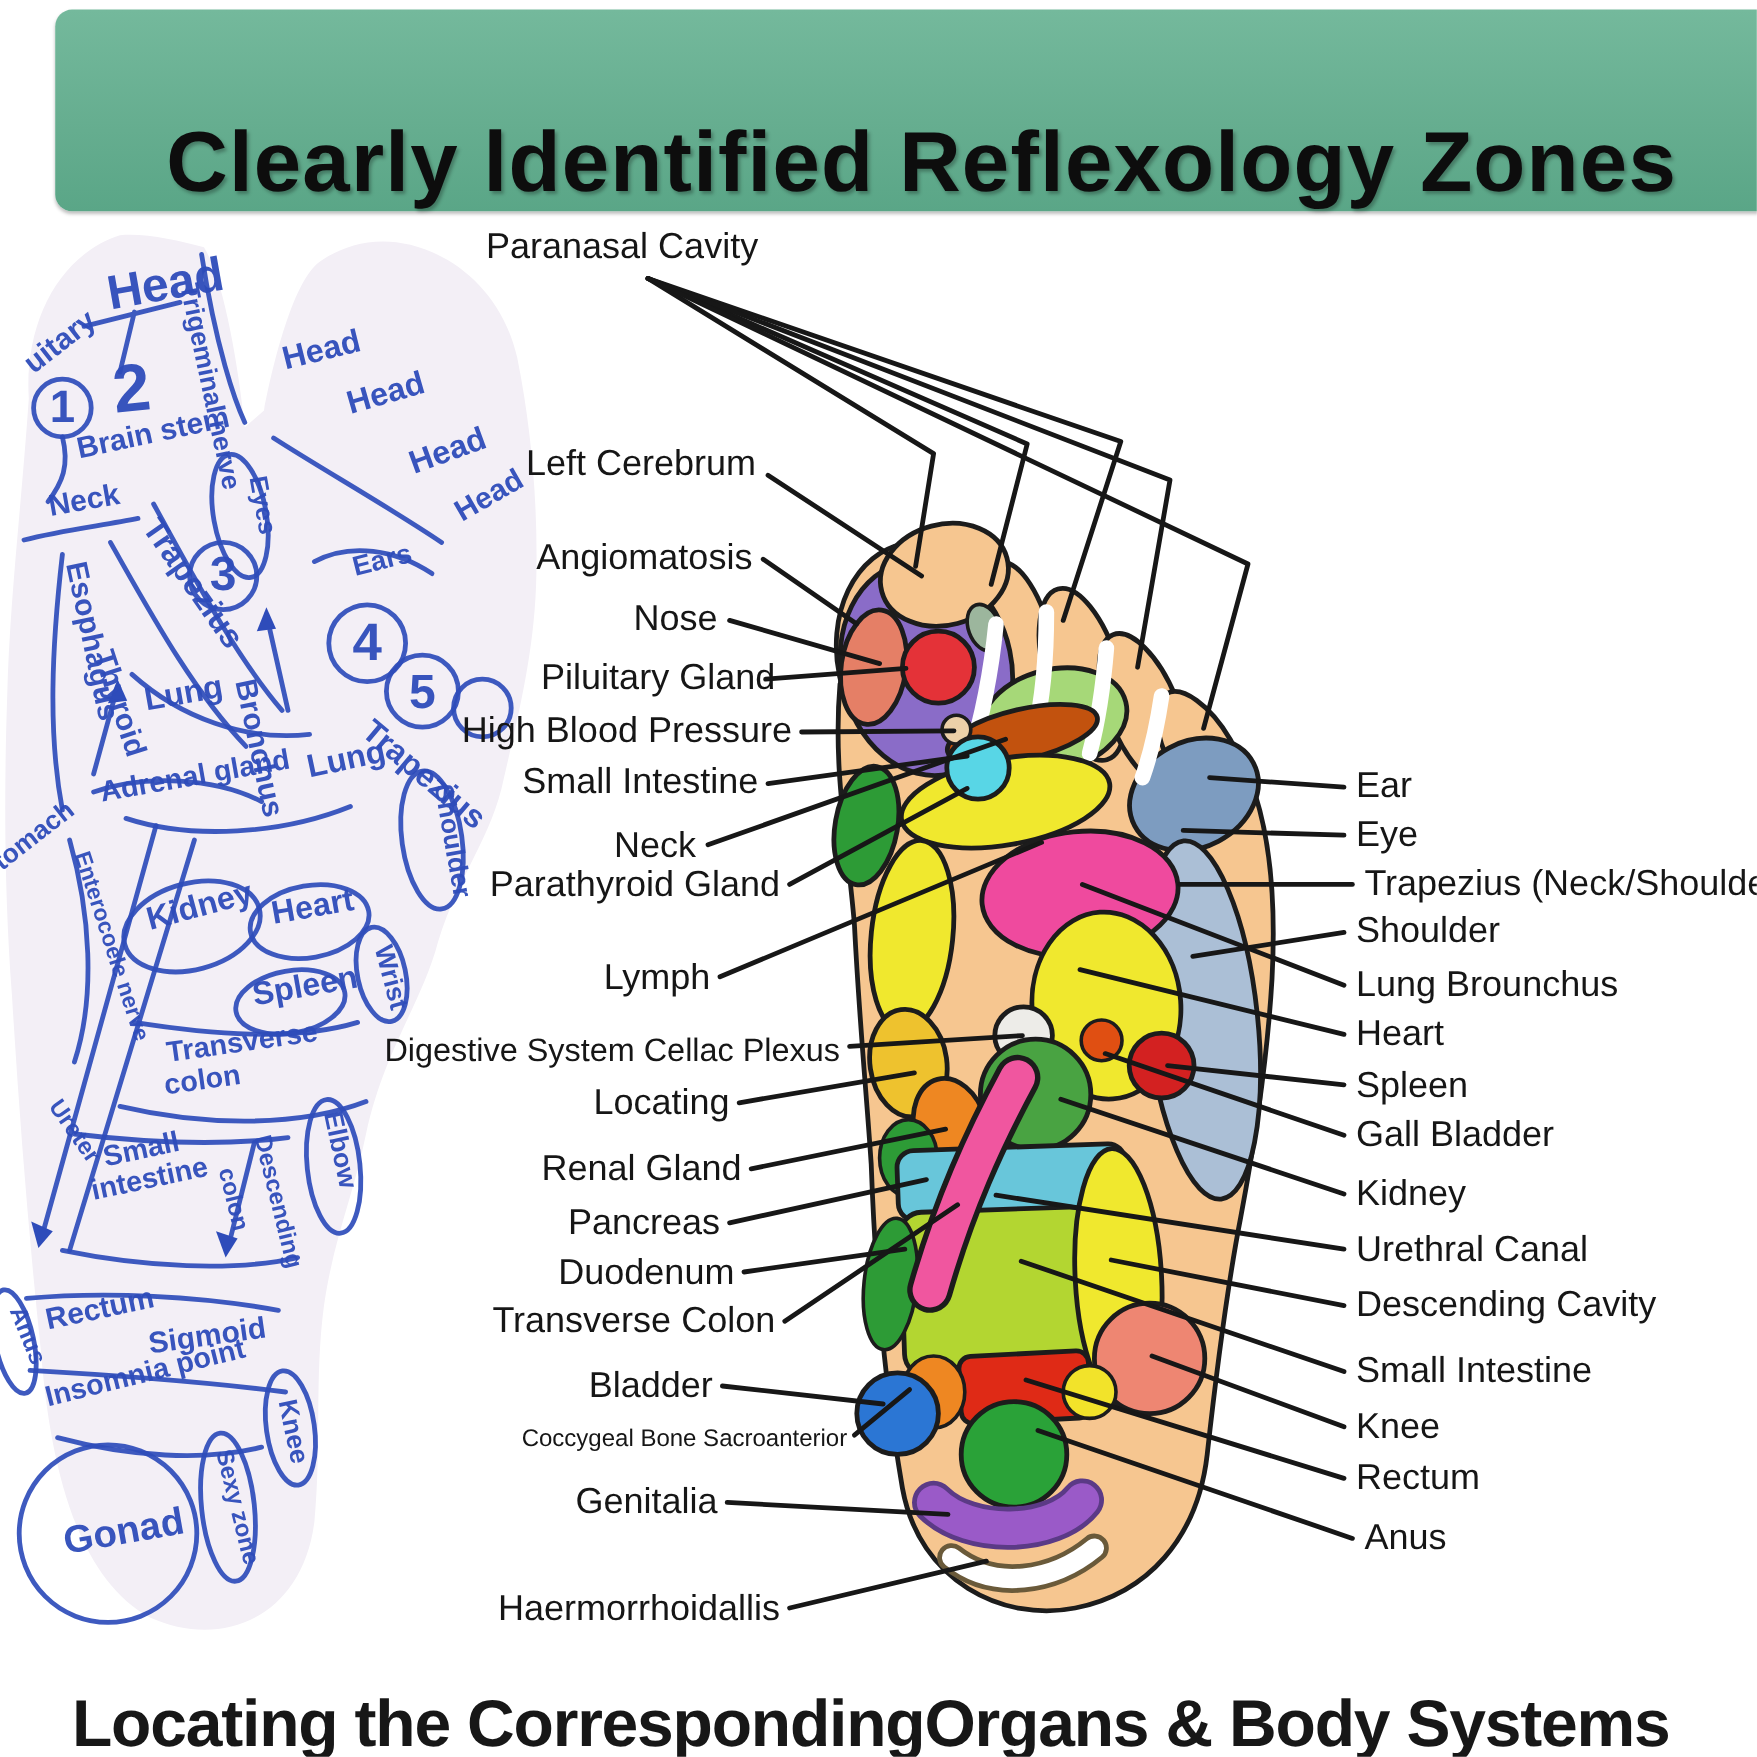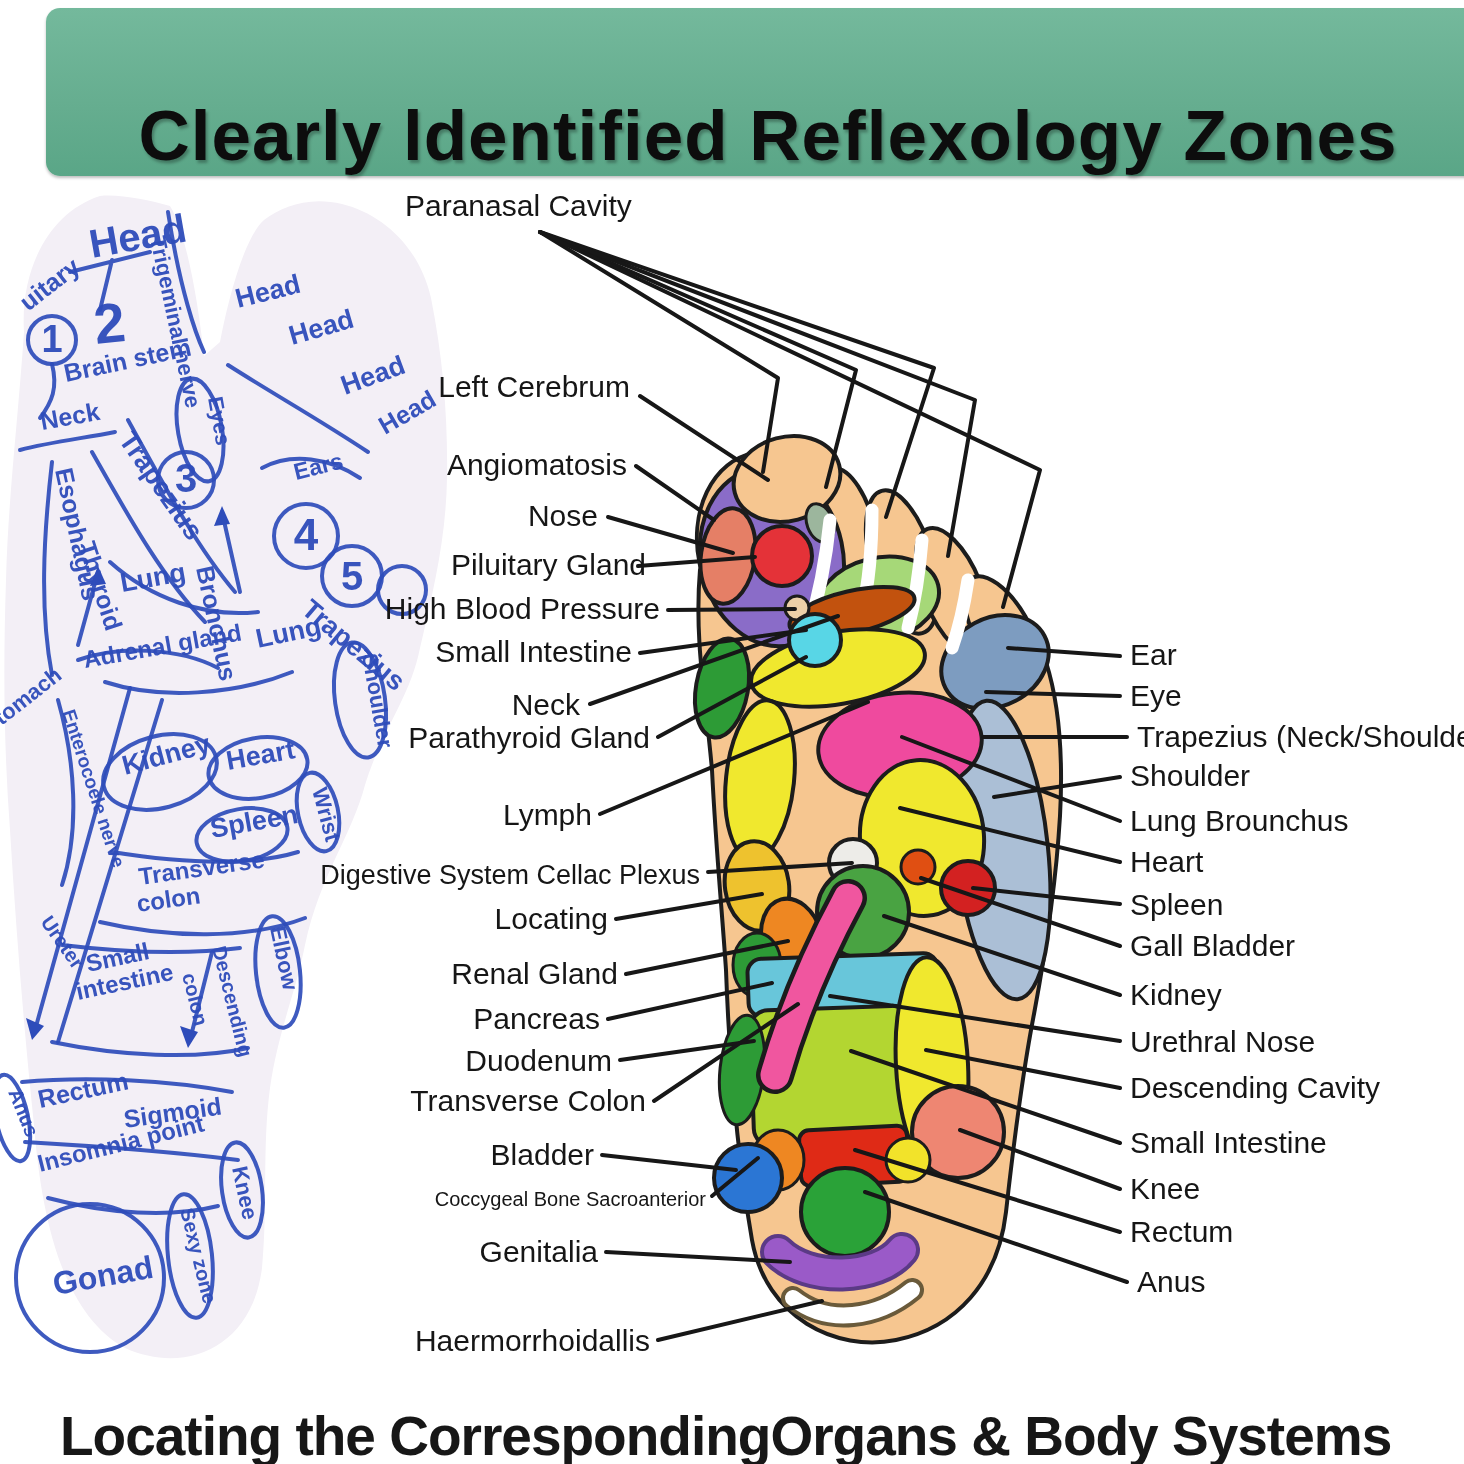--- a/index.html
+++ b/index.html
@@ -271,21 +271,21 @@
 
   <div class="lbl" style="left:1130px;top:638px">Ear</div>
   <div class="lbl" style="left:1130px;top:679px">Eye</div>
   <div class="lbl" style="left:1137px;top:720px">Trapezius (Neck/Shoulder</div>
   <div class="lbl" style="left:1130px;top:759px">Shoulder</div>
   <div class="lbl" style="left:1130px;top:804px">Lung Brounchus</div>
   <div class="lbl" style="left:1130px;top:845px">Heart</div>
   <div class="lbl" style="left:1130px;top:888px">Spleen</div>
   <div class="lbl" style="left:1130px;top:929px">Gall Bladder</div>
   <div class="lbl" style="left:1130px;top:978px">Kidney</div>
-  <div class="lbl" style="left:1130px;top:1025px">Urethral Nose</div>
+  <div class="lbl" style="left:1130px;top:1025px">Urethral Canal</div>
   <div class="lbl" style="left:1130px;top:1071px">Descending Cavity</div>
   <div class="lbl" style="left:1130px;top:1126px">Small Intestine</div>
   <div class="lbl" style="left:1130px;top:1172px">Knee</div>
   <div class="lbl" style="left:1130px;top:1215px">Rectum</div>
   <div class="lbl" style="left:1137px;top:1265px">Anus</div>
 </div>
 
 <div class="footer">Locating the CorrespondingOrgans &amp; Body Systems</div>
 
 </body></html>

